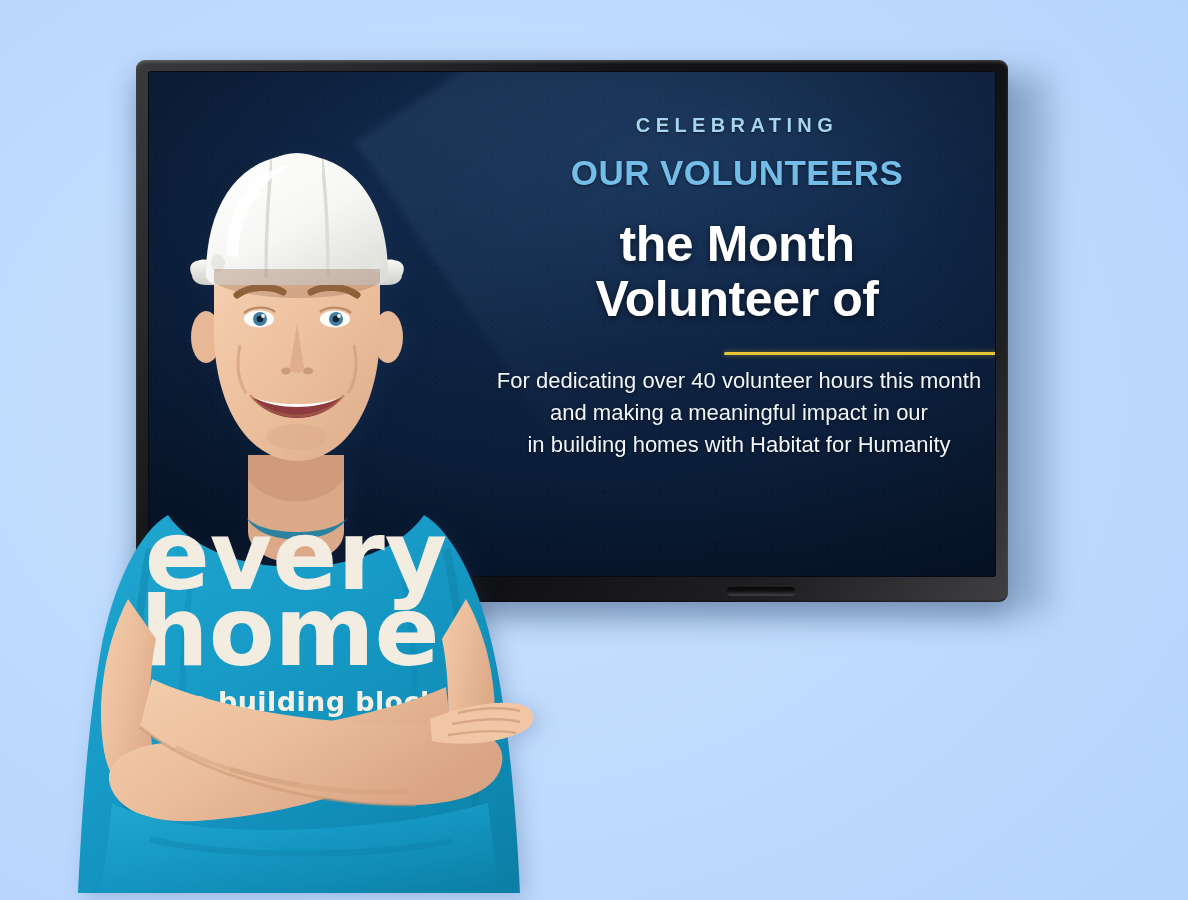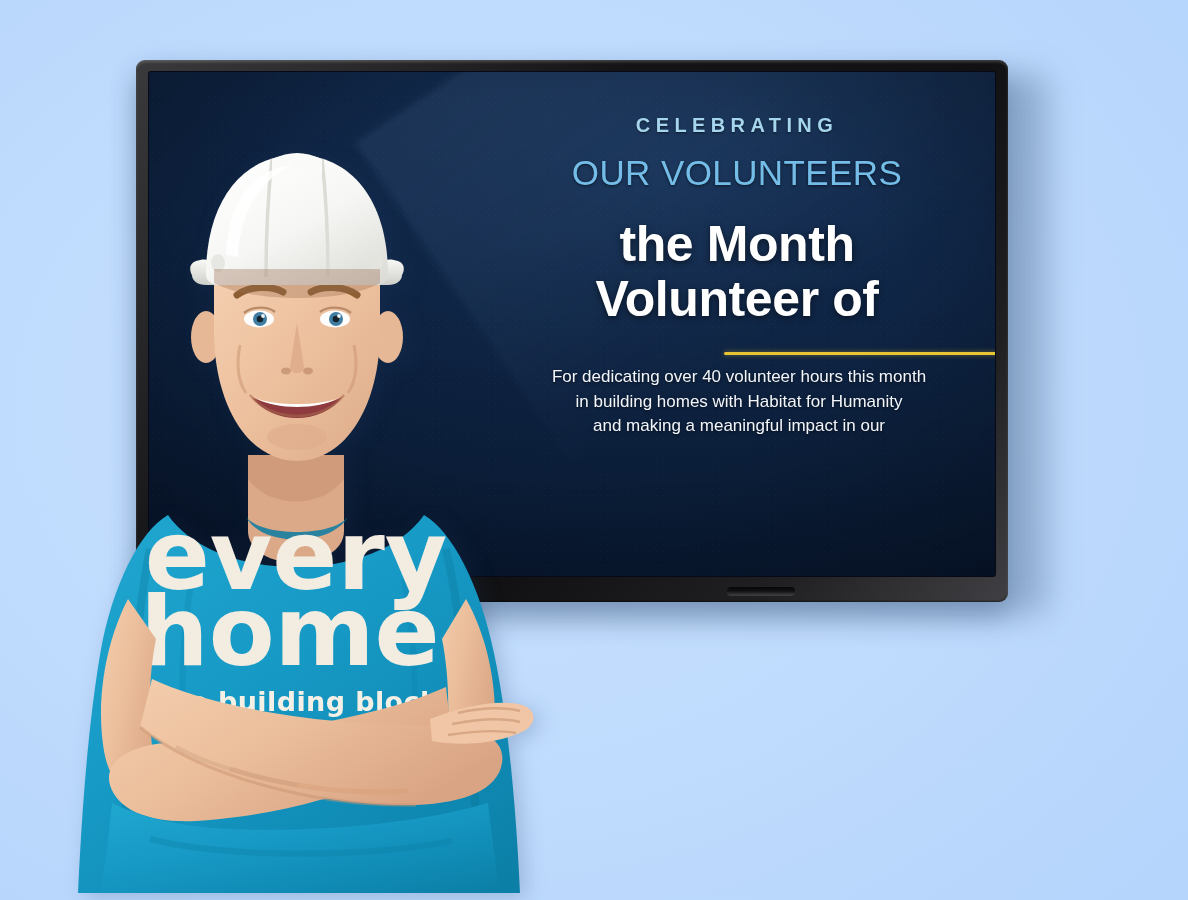--- a/index.html
+++ b/index.html
@@ -133,21 +133,21 @@
     font-size: 20px;
     font-weight: 600;
     letter-spacing: 5.4px;
     color: #a6d5ee;
     margin-left: 330px;
     text-shadow: 0 1px 2px rgba(0,0,0,.5);
   }
 
   .subject {
     font-size: 35px;
-    font-weight: 400;
+    font-weight: 700;
     letter-spacing: 0.4px;
     color: #74bde8;
     margin-top: 16px;
     margin-left: 330px;
     text-shadow: 0 1px 3px rgba(0,0,0,.55);
     text-align: center;
   }
 
   .title {
     font-size: 50px;
@@ -174,21 +174,21 @@
     font-size: 40px;
     font-weight: 400;
     color: #8ac8ea;
     margin-top: 15px;
     margin-left: 330px;
     letter-spacing: 0.2px;
     text-shadow: 0 2px 5px rgba(0,0,0,.55);
   }
 
   .citation {
-    font-size: 17px;
+    font-size: 22px;
     line-height: 1.45;
     color: #f2f6fb;
     margin-top: 10px;
     margin-left: 330px;
     width: 520px;
     text-shadow: 0 1px 3px rgba(0,0,0,.6);
   }
 
   
   #person {
@@ -237,22 +237,22 @@
           <div class="title">
             <div>the Month</div>
             <div>Volunteer of</div>
           </div>
 
           <div class="divider"></div>
 
 
           <div class="citation">
             <div>For dedicating over 40 volunteer hours this month</div>
+            <div>and making a meaningful impact in our</div>
             <div>in building homes with Habitat for Humanity</div>
-            <div>and making a meaningful impact in our</div>
           </div>
 
         </div>
       </div>
 
       <div class="bezel-slot"></div>
     </div>
   </div>
 
   <div id="person">

